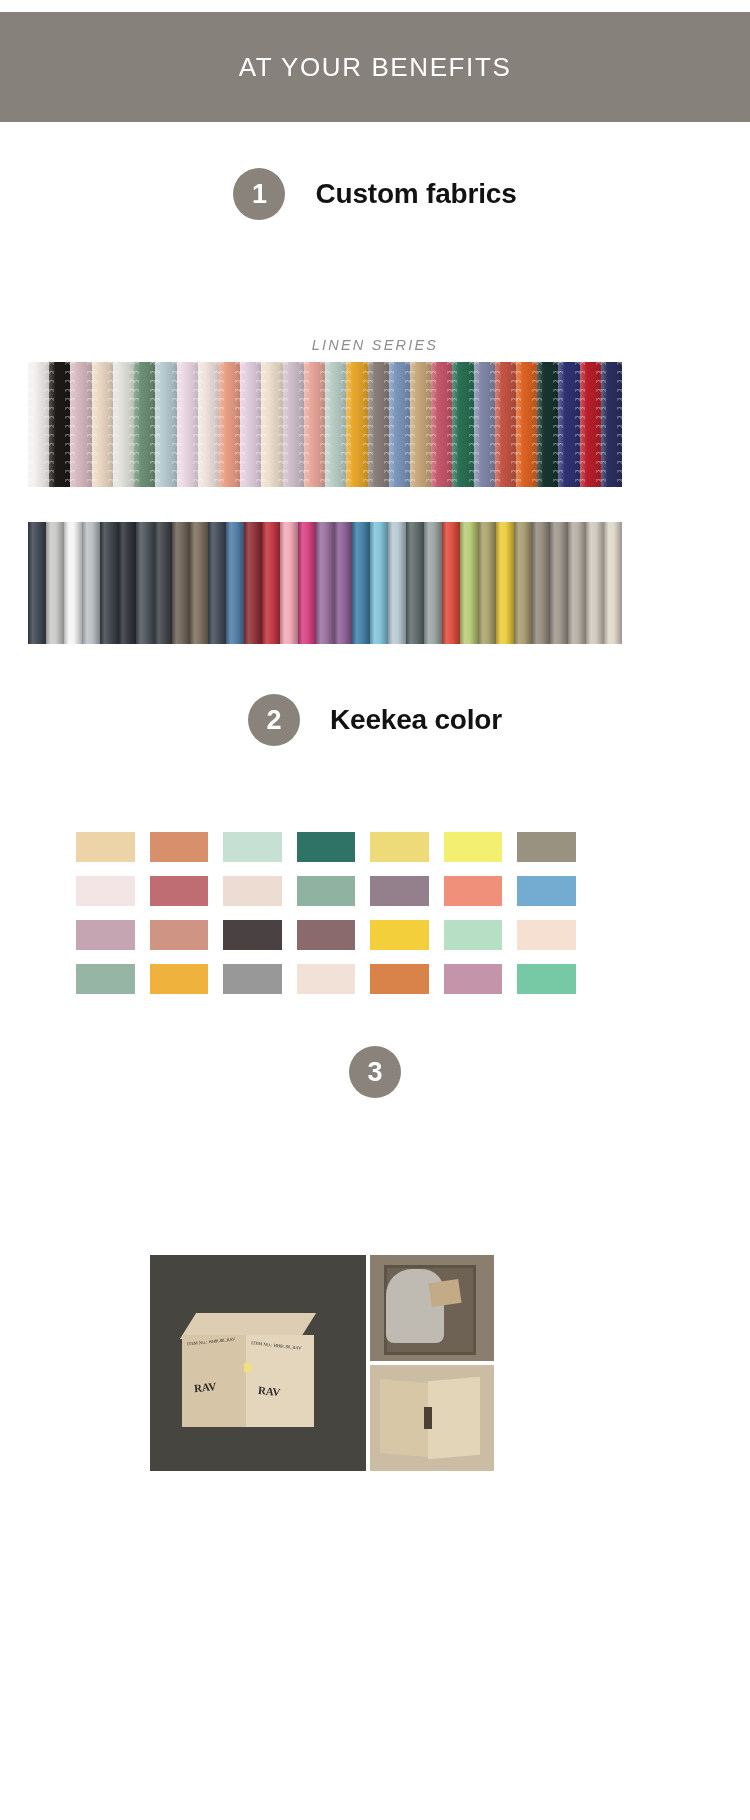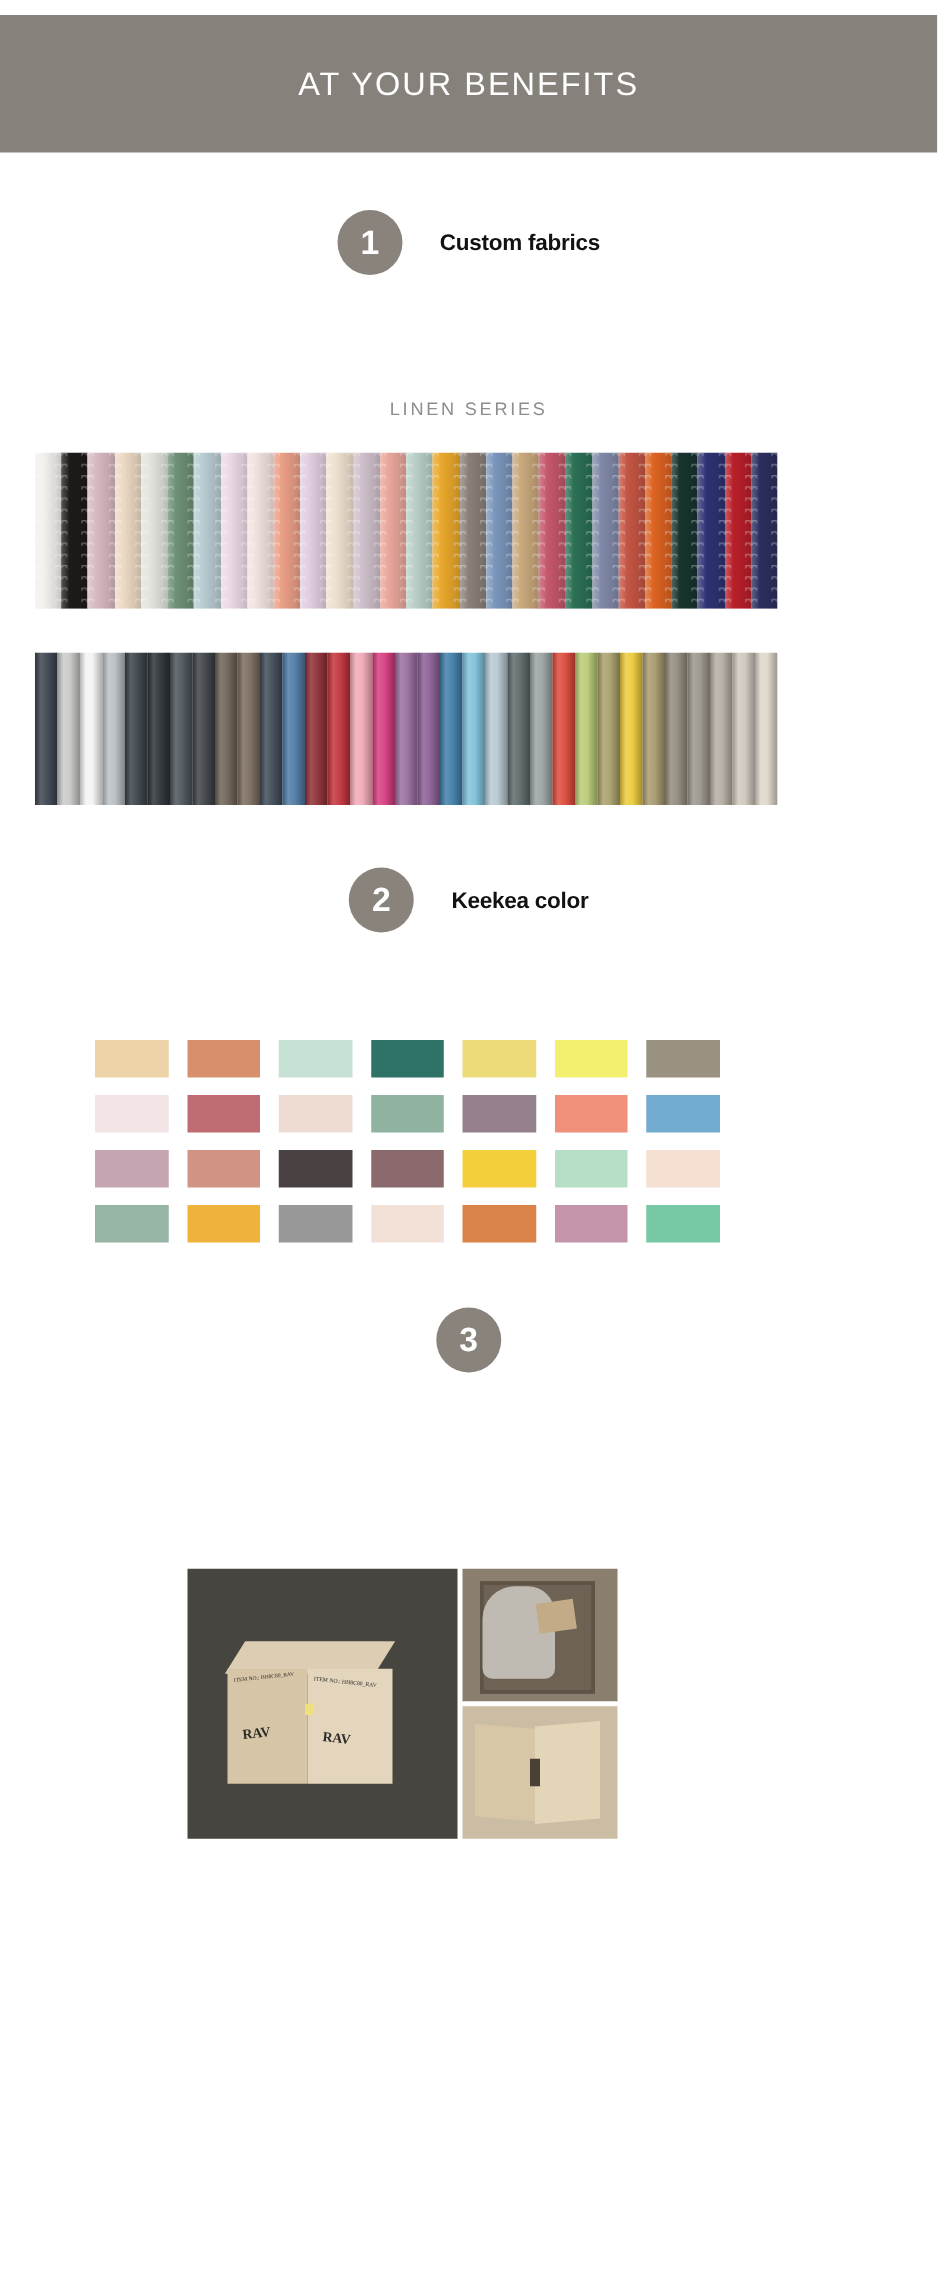--- a/index.html
+++ b/index.html
@@ -38,21 +38,21 @@
   .badge {
     width: 52px; height: 52px; border-radius: 50%;
     background: #8a837c;
     color: #fff;
     display: flex; align-items: center; justify-content: center;
     font-size: 27px; font-weight: 700;
     font-family: "Liberation Sans", sans-serif;
   }
   .sec-title {
     margin-left: 30px;
-    font-size: 18px; font-weight: 700; color: #121212;
+    font-size: 28px; font-weight: 700; color: #121212;
     letter-spacing: -0.2px;
     font-family: "Liberation Sans", sans-serif;
   }
 
   .sec-body {
     position: absolute;
     color: #6f6f6f;
     font-size: 15.5px;
     line-height: 28px;
     font-family: "Liberation Sans", sans-serif;
@@ -187,21 +187,21 @@
 
   <div class="banner">
     <div class="banner-line">AT YOUR BENEFITS</div>
   </div>
 
   <div class="sec-head" style="top:168px;">
     <div class="badge">1</div>
     <div class="sec-title">Custom fabrics</div>
   </div>
 
-  <div class="series-label" style="top:320px;">LINEN SERIES</div>
+  <div class="series-label" style="top:337px;font-style:italic;">LINEN SERIES</div>
   <div class="strip linen" id="linen-strip" style="left:28px; top:362px; width:594px; height:125px;">
       <div class="sw" style="background: rgb(243, 240, 238);">
         <span class="sheen"></span>
       </div>
       <div class="sw" style="background: rgb(29, 26, 24);">
         <span class="sheen"></span>
       </div>
       <div class="sw" style="background: rgb(215, 185, 192);">
         <span class="sheen"></span>
       </div>

